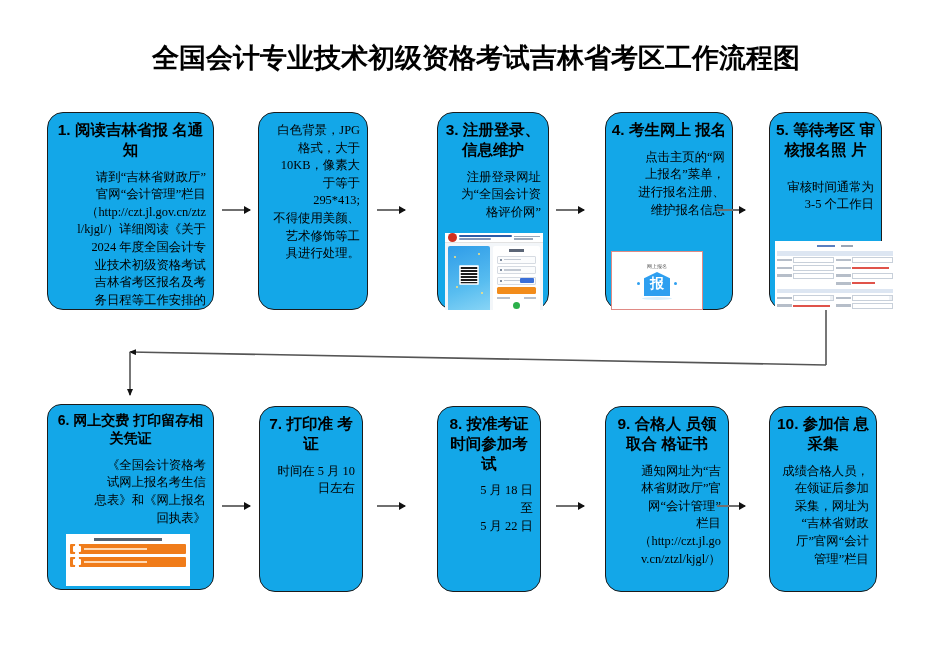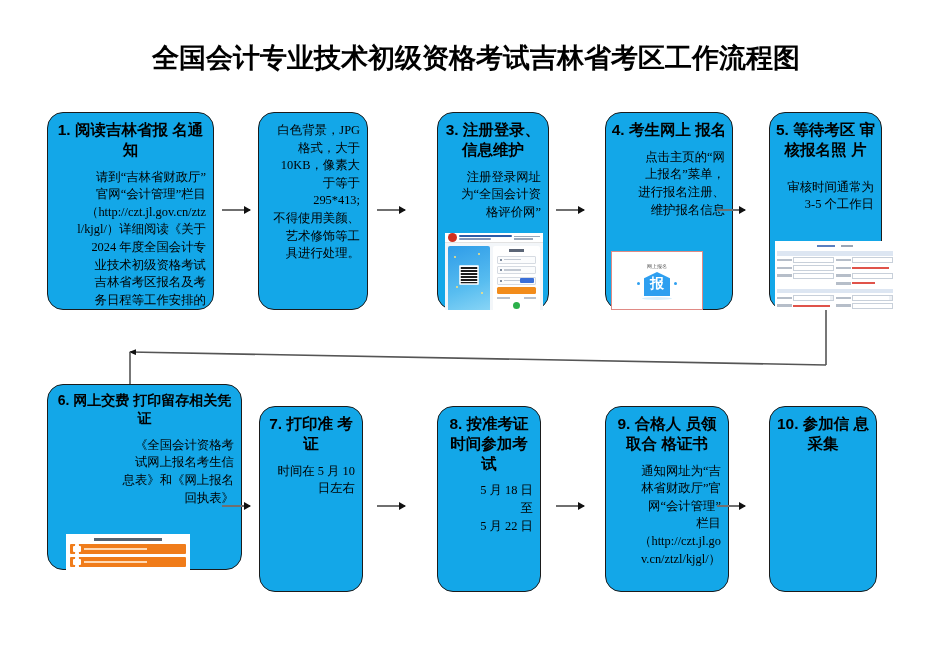--- a/index.html
+++ b/index.html
@@ -449,21 +449,21 @@
     </marker>
   </defs>
 
   <path d="M826,10 L826,65" stroke="#555555" stroke-width="1.6" fill="none"></path>
 
   <path d="M826,65 L130,52" stroke="#555555" stroke-width="1.6" fill="none" marker-end="url(#arrowhead)"></path>
 
   <path d="M130,52 L130,95" stroke="#555555" stroke-width="1.6" fill="none" marker-end="url(#arrowhead)"></path>
 </svg>
 
-<div class="flow-box" style="left:47px; top:384px; width:195px; height:186px;">
+<div class="flow-box" style="left:47px; top:404px; width:167px; height:186px;border-radius:14px;">
   <div class="box-heading small">6. 网上交费
 打印留存相关凭证</div>
   <div class="box-body">《全国会计资格考
 试网上报名考生信
 息表》和《网上报名
 回执表》</div>
 </div>
 
 <div class="thumb print-thumb" style="left:66px; top:534px; width:124px; height:52px;">
   <div class="pt-title"></div>
@@ -509,13 +509,19 @@
 栏目
 （http://czt.jl.go
 v.cn/ztzl/kjgl/）</div>
 </div>
 
 <div class="connector h-arrow" style="left:717px; top:505px; width:28px;"></div>
 
 <div class="flow-box" style="left:769px; top:406px; width:108px; height:186px;">
   <div class="box-heading">10. 参加信
 息采集</div>
+  <div class="box-body">成绩合格人员，
+在领证后参加
+采集，网址为
+“吉林省财政
+厅”官网“会计
+管理”栏目</div>
 </div>
 
 </body></html>

